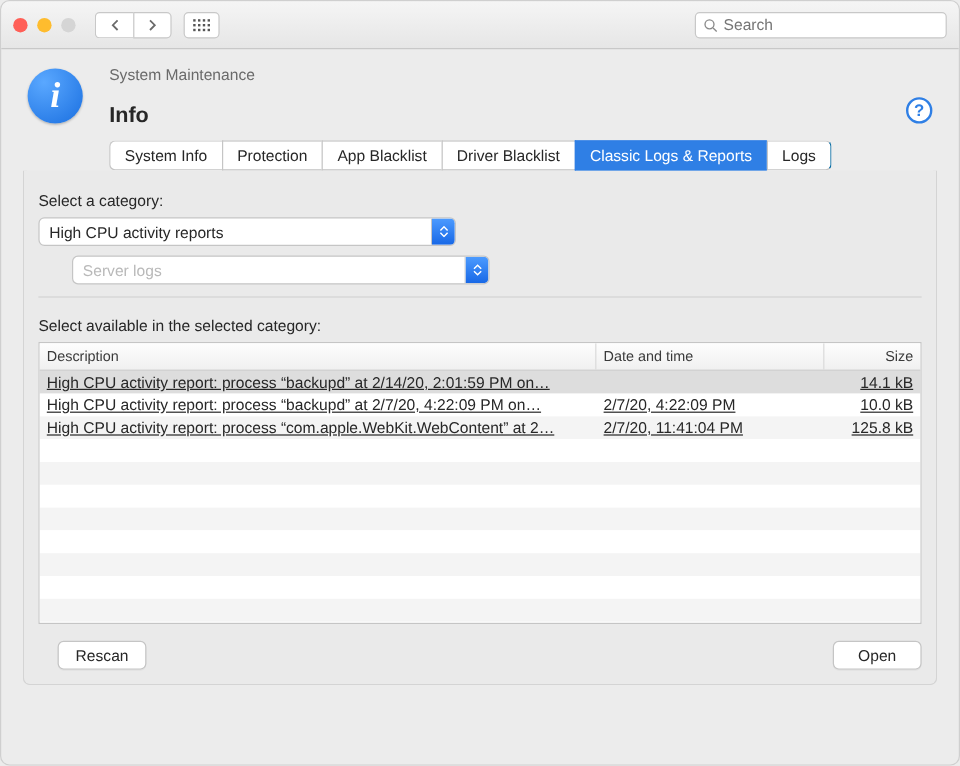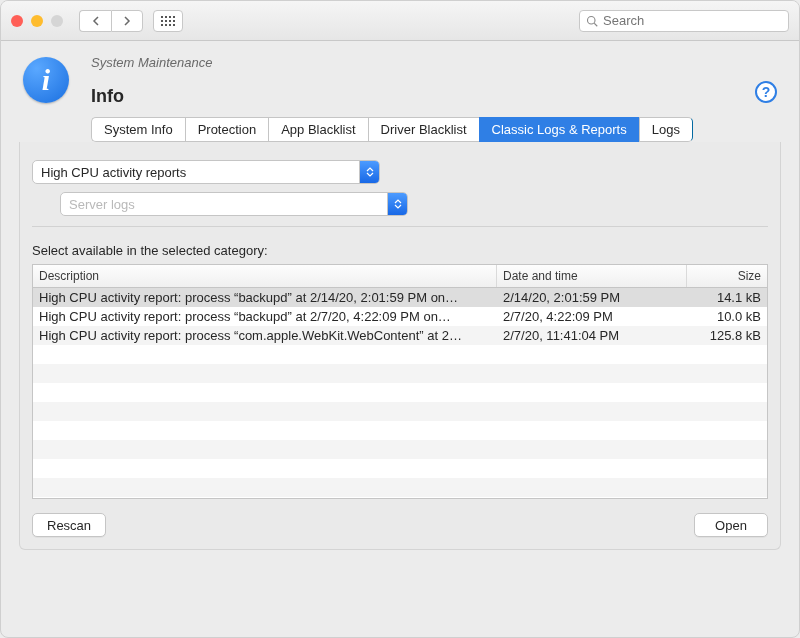--- a/index.html
+++ b/index.html
@@ -33,21 +33,21 @@
   }
   .info-icon {
     position:absolute; left:22px; top:16px;
     width:46px; height:46px; border-radius:50%;
     background: radial-gradient(circle at 30% 25%, #5aa8ff, #1a6fe0);
     display:flex; align-items:center; justify-content:center;
     color:#fff; font-family: Georgia, 'Times New Roman', serif; font-style:italic; font-size:30px; font-weight:bold;
     box-shadow: 0 1px 2px rgba(0,0,0,.25);
   }
   .titles { margin-left:70px; }
-  .subtitle { font-size:13px; color:#6a6a6a;font-style:italic; }
+  .subtitle { font-size:13px; color:#6a6a6a; }
   .pagetitle { font-size:18px; font-weight:600; margin-top:16px; }
   .helpbtn {
     position:absolute; right:22px; top:40px;
     width:22px; height:22px; border-radius:50%; border:2px solid #2f7fe5;
     display:flex; align-items:center; justify-content:center;
     color:#2f7fe5; font-weight:700; font-size:14px; cursor:pointer; background:#fff;
   }
   
   
   .tabs { display:flex; margin:10px 0 0 70px; }
@@ -84,29 +84,29 @@
   hr.sep { border:none; border-top:1px solid #d2d2d2; margin:10px 0 16px 0; }
   
   
   .tablewrap { border:1px solid #c5c5c5; background:#fff; height:235px; overflow:hidden; }
   .thead { display:flex; background:linear-gradient(#fdfdfd,#f0f0f0); border-bottom:1px solid #c5c5c5;justify-content:space-between; }
   .th { padding:4px 6px; font-size:12px; color:#3a3a3a; border-right:1px solid #dadada; }
   .th:last-child{ border-right:none; text-align:right; }
   .col-desc{ flex:1 1 auto; min-width:0; }
   .col-date{ width:190px; }
   .col-size{ width:80px; }
-  .tbody .tr { display:flex; height:19px; align-items:center; }
+  .tbody .tr { display:flex; height:19px; align-items:center;text-decoration:underline; }
   .tbody .tr:nth-child(odd){ background:#f4f4f4; }
   .tbody .tr:nth-child(even){ background:#ffffff; }
   .tbody .tr.sel { background:#dddddd; }
   .td { padding:2px 6px; font-size:13px; overflow:hidden; white-space:nowrap; text-overflow:ellipsis; }
   .td.col-size{ text-align:right; }
   
   
-  .footer { display:flex; margin:14px 0 0 0; }
+  .footer { display:flex; margin:14px 0 0 16px; }
   .btn {
     min-width:74px; height:24px; padding:0 14px; background:#fff;
     border:1px solid #c5c5c5; border-radius:5px; font-size:13px;
     display:flex; align-items:center; justify-content:center; cursor:default;
     box-shadow:0 1px 0 rgba(0,0,0,.04);
   }
 </style>
 </head>
 <body>
 
@@ -164,20 +164,21 @@
     <div class="tab">System Info</div>
     <div class="tab">Protection</div>
     <div class="tab">App Blacklist</div>
     <div class="tab">Driver Blacklist</div>
     <div class="tab active">Classic Logs &amp; Reports</div>
     <div class="tab">Logs</div>
   </div>
 </div>
 
 <div class="well">
+  <div class="label">Select a category:</div>
 
   <div class="popup">
     <span>High CPU activity reports</span>
     <div class="stepper">
       <svg viewBox="0 0 8 5">
           <path d="M1 4 L4 1 L7 4" stroke="#fff" stroke-width="1.2" fill="none"></path>
         </svg>
       <svg viewBox="0 0 8 5">
           <path d="M1 1 L4 4 L7 1" stroke="#fff" stroke-width="1.2" fill="none"></path>
         </svg>
@@ -203,21 +204,20 @@
 
   <div class="tablewrap">
     <div class="thead">
       <div class="th col-desc">Description</div>
       <div class="th col-date">Date and time</div>
       <div class="th col-size">Size</div>
     </div>
     <div class="tbody" id="tbody">
         <div class="tr sel">
           <div class="td col-desc">High CPU activity report: process “backupd” at 2/14/20, 2:01:59 PM on…</div>
-          <div class="td col-date">2/14/20, 2:01:59 PM</div>
           <div class="td col-size">14.1 kB</div>
         </div>
         <div class="tr">
           <div class="td col-desc">High CPU activity report: process “backupd” at 2/7/20, 4:22:09 PM on…</div>
           <div class="td col-date">2/7/20, 4:22:09 PM</div>
           <div class="td col-size">10.0 kB</div>
         </div>
         <div class="tr">
           <div class="td col-desc">High CPU activity report: process “com.apple.WebKit.WebContent” at 2…</div>
           <div class="td col-date">2/7/20, 11:41:04 PM</div>

